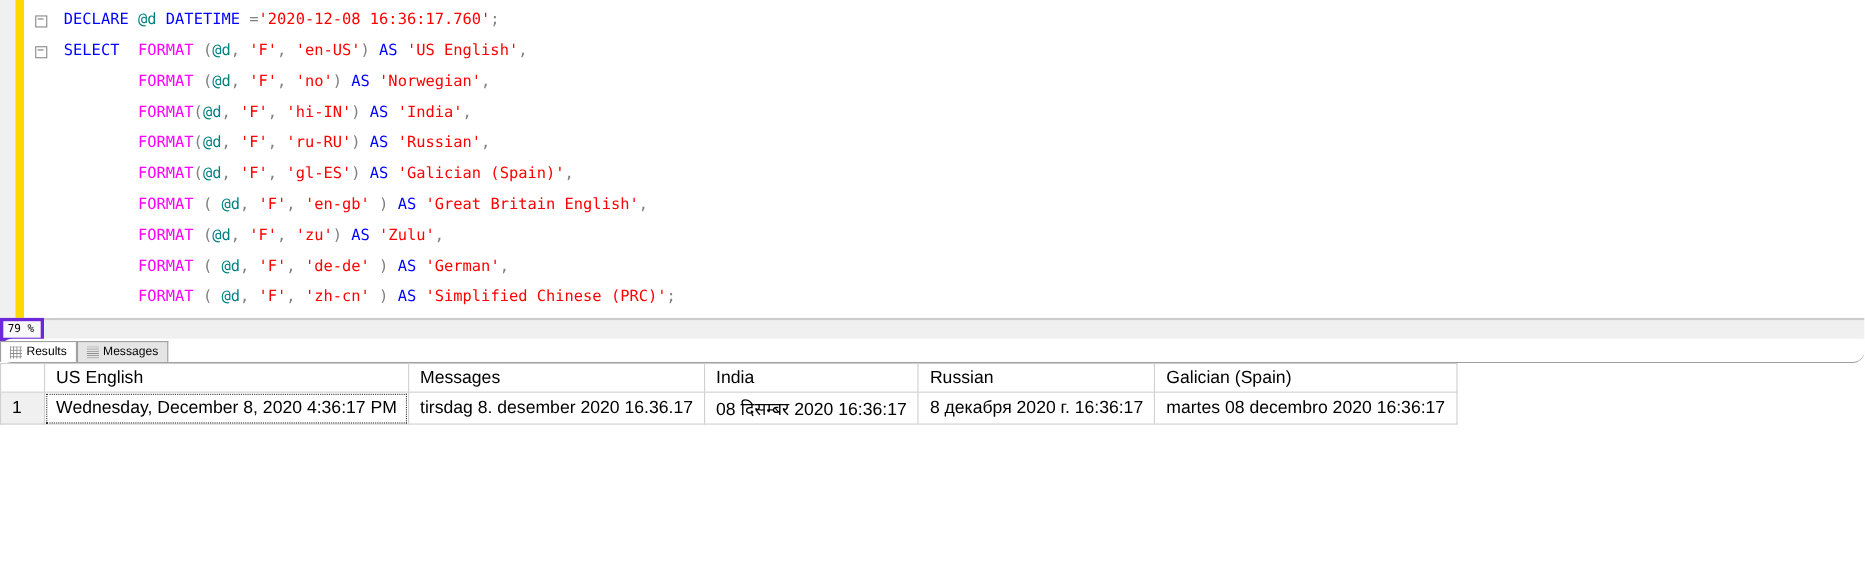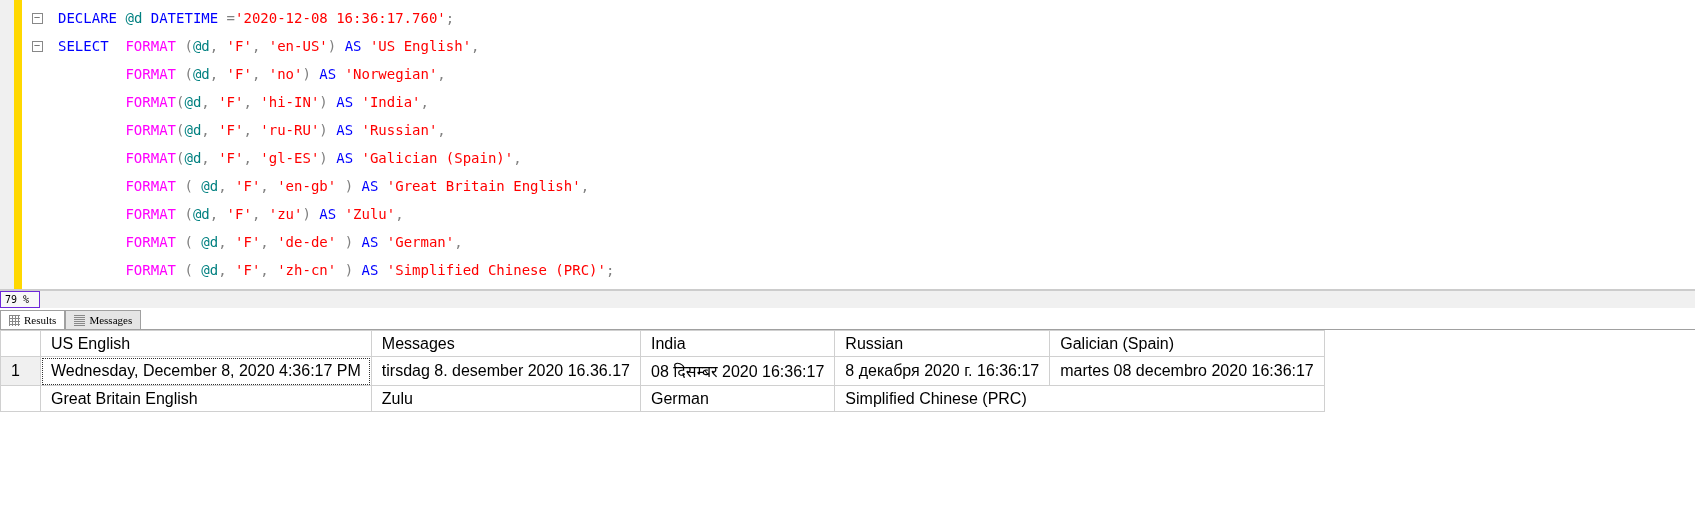--- a/index.html
+++ b/index.html
@@ -9,23 +9,23 @@
   .left-bar { width: 14px; background: #f0f0f0; }
   .yellow-bar { width: 8px; background: #ffd800; }
   .gutter { width: 30px; background: #fff; font-family: Courier New, monospace; font-size: 12px; color: #666; padding-top: 4px; line-height: 28px; text-align: center; }
   .gutter .box { display: inline-block; width: 11px; height: 11px; border: 1px solid #888; line-height: 8px; font-size: 11px; color: #555; cursor: pointer; }
   .code { flex: 1; padding: 4px 6px; line-height: 28px; font-size: 14px; font-family: Consolas, monospace; white-space: pre; overflow: hidden; }
   .kw-blue { color: #0000ff; }
   .kw-magenta { color: #ff00ff; }
   .kw-var { color: #008080; }
   .kw-gray { color: #808080; }
   .kw-red { color: #ff0000; }
-  .zoom { font-size: 10px; padding: 2px 4px; border: 1px solid #6d28d9; background: #f8f8f8; width: 40px; }
+  .zoom { font-size: 10px; padding: 2px 4px; border: 3px solid #6d28d9; background: #f8f8f8; width: 40px; }
   .mid-bar { height: 18px; background: #f0f0f0; border-top: 1px solid #ccc; display:flex; align-items:center;}
-  .tabs { height: 22px; display: flex; align-items: flex-end; background: #fff; border-bottom: 1px solid #a0a0a0; font-family: Liberation Serif, serif; font-size: 11px; }
+  .tabs { height: 22px; display: flex; align-items: flex-end; background: #fff; border-bottom: 1px solid #a0a0a0; font-family: Liberation Sans, sans-serif; font-size: 11px; border-radius: 11px; }
   .tab { padding: 3px 8px; border: 1px solid #a0a0a0; background: #fff; margin-right: 0px; border-bottom: none; display: inline-flex; align-items: center; gap: 4px; cursor: pointer; }
   .tab.inactive { background: #e5e5e5; margin-top: 35px; }
   .tab .ticon { display:inline-block; width:11px; height:11px; }
   .ticon.grid { background: repeating-linear-gradient(#888,#888 1px,transparent 1px,transparent 3px), repeating-linear-gradient(90deg,#888,#888 1px,transparent 1px,transparent 3px); background-size: 3px 3px; }
   .ticon.msg { background: linear-gradient(#888 50%, transparent 50%); background-size:100% 2px; }
   .results { flex: 1; overflow: auto; font-family: Arial, sans-serif; font-size: 16px; }
   .rtable { border-collapse: collapse; }
   .rtable th, .rtable td { border: 1px solid #d0d0d0; padding: 3px 10px; text-align: left; font-weight: normal; white-space: nowrap; }
   .rtable th { background: #fff; height: 26px; }
   .rtable td { height: 26px; }
@@ -80,23 +80,16 @@
         <th>Galician (Spain)</th>
       </tr>
       <tr>
         <td class="rownum">1</td>
         <td class="sel-cell">Wednesday, December 8, 2020 4:36:17 PM</td>
         <td>tirsdag 8. desember 2020 16.36.17</td>
         <td>08 दिसम्बर 2020 16:36:17</td>
         <td>8 декабря 2020 г. 16:36:17</td>
         <td>martes 08 decembro 2020 16:36:17</td>
       </tr>
-      <tr>
-        <th class="rowhead"></th>
-        <th>Great Britain English</th>
-        <th>Zulu</th>
-        <th>German</th>
-        <th colspan="2">Simplified Chinese (PRC)</th>
-      </tr>
     </tbody>
       </table>
   </div>
 </div>
 
 </body></html>

